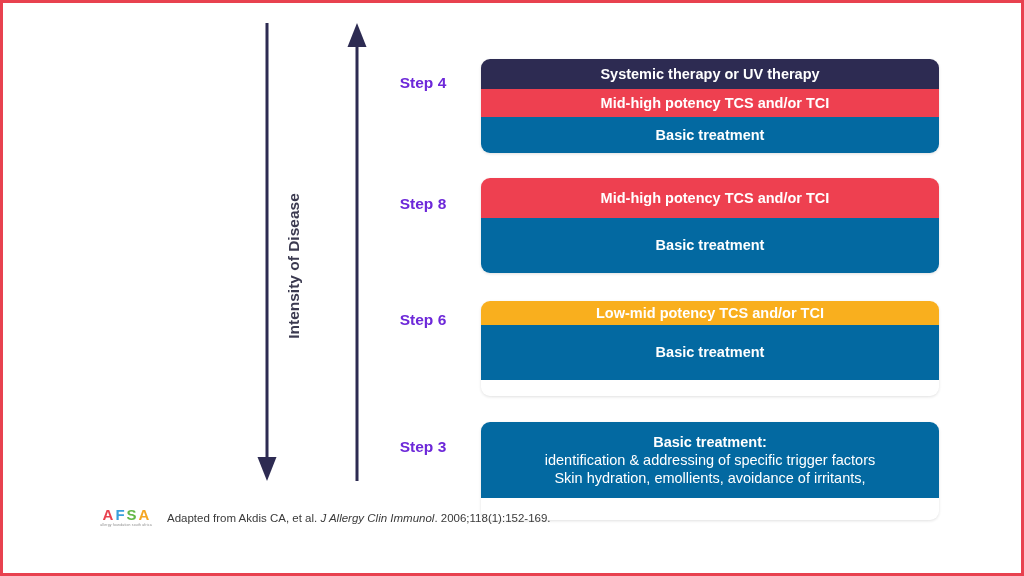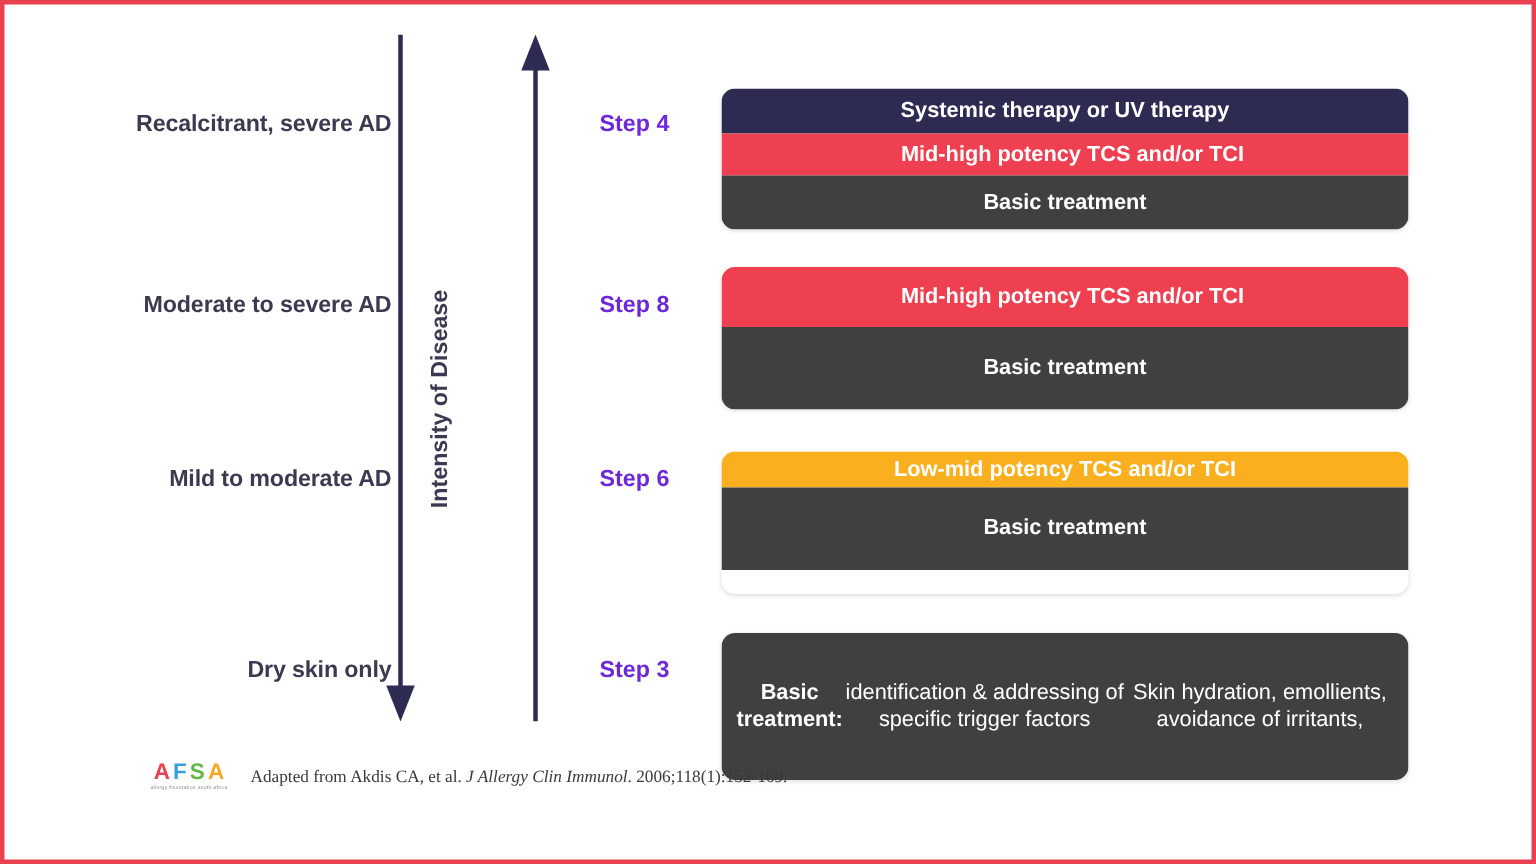--- a/index.html
+++ b/index.html
@@ -126,28 +126,28 @@
     color: #ffffff;
     font-weight: bold;
     font-size: 14.5px;
     line-height: 1.25;
     box-sizing: border-box;
     padding: 0 10px;
   }
   .band-systemic { background: #2d2b52; height: 30px; }
   .band-midhigh  { background: #ee4050; height: 28px; padding-left: 20px; }
   .band-lowmid   { background: #f9af1e; height: 30px; }
-  .band-basic    { background: #404040; }
+  .band-basic    { background: #0369a1; }
 
   .stack-4 .band-basic { height: 36px; }
   .stack-3 .band-midhigh { height: 40px; }
   .stack-3 .band-basic  { height: 55px; }
   .stack-2 .band-lowmid { height: 24px; }
   .stack-2 .band-basic  { height: 55px; }
-  .stack-1 .band-basic  { height: 98px; flex-direction: row; }
+  .stack-1 .band-basic  { height: 76px; flex-direction: column; }
 
   .basic-title { font-weight: bold; font-size: 14.5px; }
   .basic-line  { font-weight: normal; font-size: 14.5px; }
 
   
   .footer {
     position: absolute;
     left: 92px;
     bottom: 42px;
     display: flex;
@@ -181,35 +181,29 @@
     font-size: 3.4px;
     color: #8a8a8a;
     letter-spacing: 0.2px;
     margin-top: 1px;
     white-space: nowrap;
   }
   .citation {
     font-size: 11.5px;
     color: #3a3a3a;
     white-space: nowrap;
-    font-family: Liberation Serif, serif;
+    font-family: Liberation Sans, sans-serif;
   }
   .citation .journal { font-style: italic; }
 </style>
 </head>
 <body>
 
 <div class="slide">
 
-  <div class="severity-col">
-    <div class="severity-label sev-0">Recalcitrant, severe AD</div>
-    <div class="severity-label sev-1">Moderate to severe AD</div>
-    <div class="severity-label sev-2">Mild to moderate AD</div>
-    <div class="severity-label sev-3">Dry skin only</div>
-  </div>
 
   <div class="arrow-down">
     <svg width="26" height="458" viewBox="0 0 26 458" xmlns="http://www.w3.org/2000/svg">
       <line x1="13" y1="0" x2="13" y2="436" stroke="#2d2b52" stroke-width="3"></line>
       <polygon points="13,458 3.5,434 22.5,434" fill="#2d2b52"></polygon>
     </svg>
   </div>
 
   <div class="arrow-up">
     <svg width="26" height="458" viewBox="0 0 26 458" xmlns="http://www.w3.org/2000/svg">

